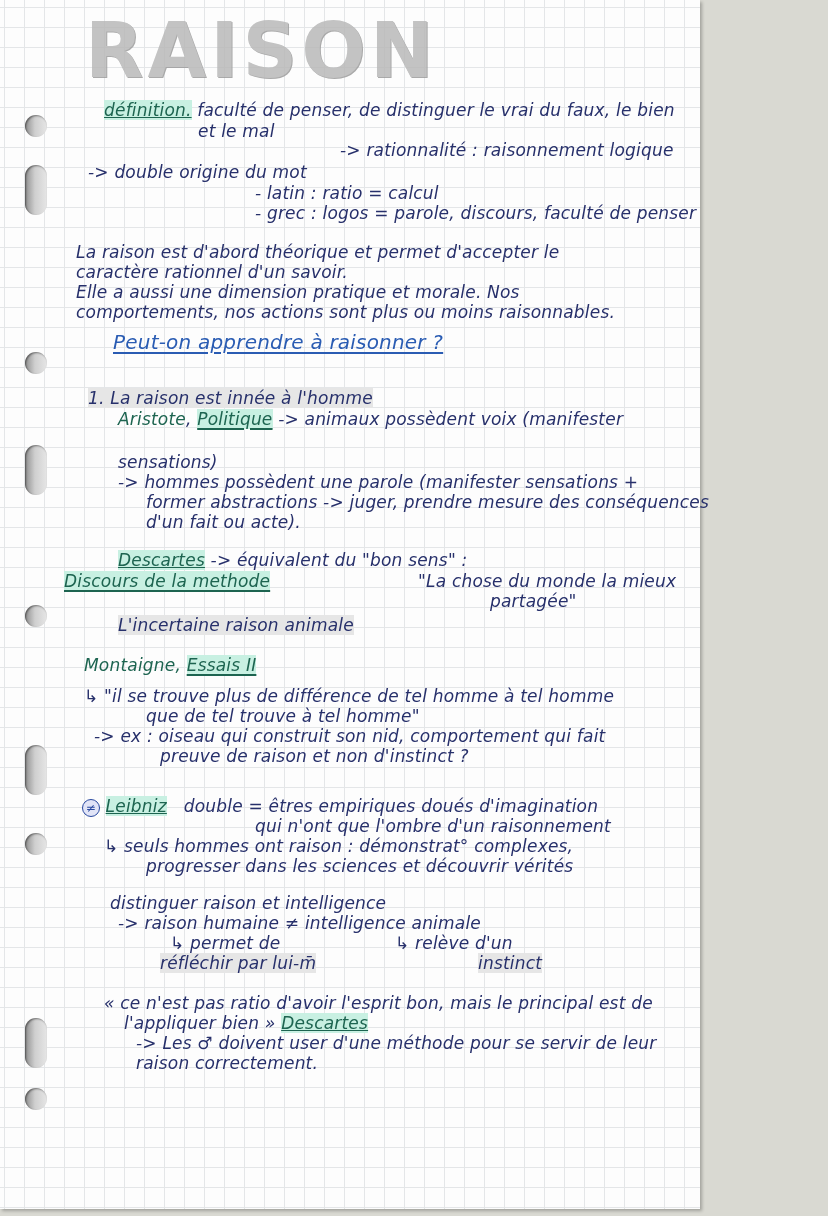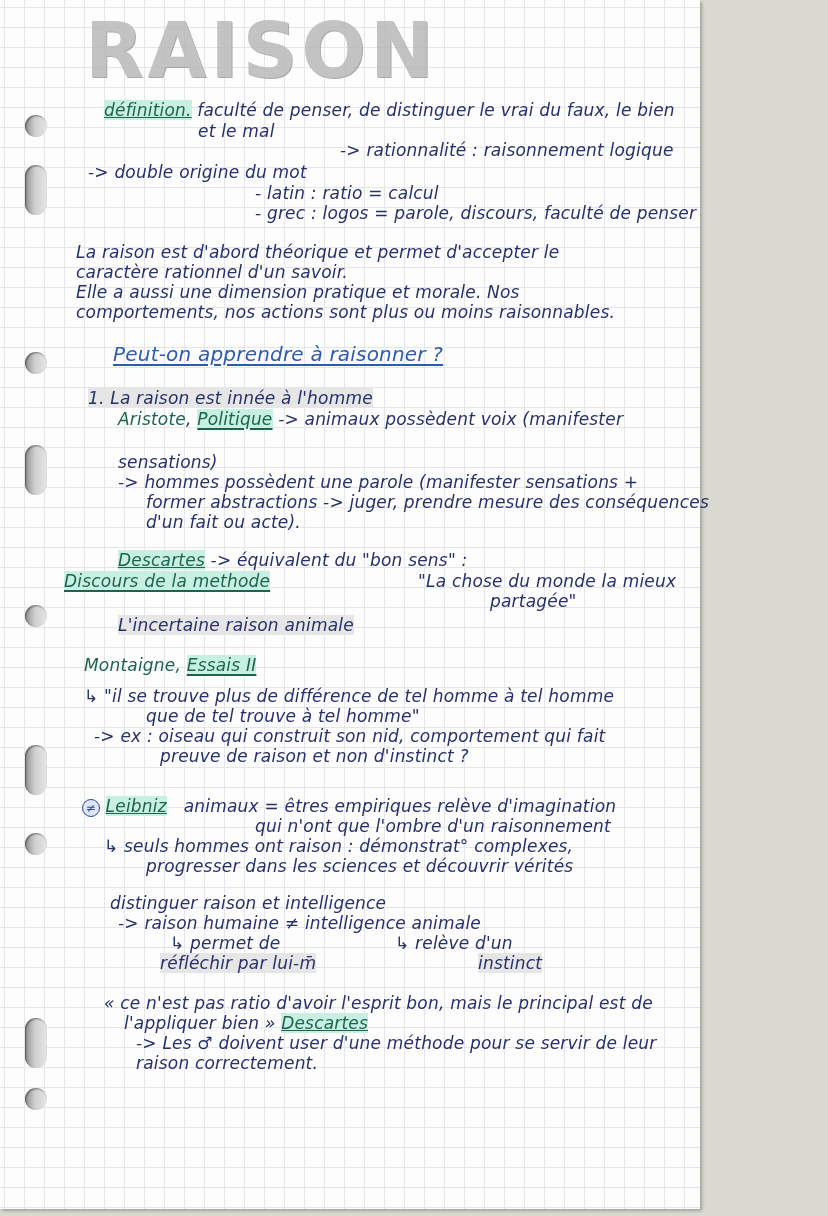--- a/index.html
+++ b/index.html
@@ -70,21 +70,21 @@
   <div class="txt" style="left:340px;top:140px;">-&gt; rationnalité : raisonnement logique</div>
   <div class="txt" style="left:88px;top:162px;">-&gt; double origine du mot</div>
   <div class="txt" style="left:255px;top:183px;">- latin : ratio = calcul</div>
   <div class="txt" style="left:255px;top:203px;">- grec : logos = parole, discours, faculté de penser</div>
 
   <div class="txt" style="left:76px;top:262px;">caractère rationnel d'un savoir.</div>
   <div class="txt" style="left:76px;top:242px;">La raison est d'abord théorique et permet d'accepter le</div>
   <div class="txt" style="left:76px;top:282px;text-align:right;">Elle a aussi une dimension pratique et morale. Nos</div>
   <div class="txt" style="left:76px;top:302px;">comportements, nos actions sont plus ou moins raisonnables.</div>
 
-  <div class="txt question ul" style="left:113px;top:344px;font-style:italic;">Peut-on apprendre à raisonner ?</div>
+  <div class="txt question ul" style="left:113px;top:332px;font-style:italic;">Peut-on apprendre à raisonner ?</div>
 
   <div class="txt" style="left:88px;top:388px;">
     <span class="hl-grey">1. La raison est innée à l'homme</span>
   </div>
 
   <div class="txt" style="left:118px;top:409px;">
     <span class="green">Aristote</span>,
     <span class="hl-green ul">Politique</span>
     <span>-&gt; animaux possèdent voix (manifester</span>
   </div>
@@ -112,21 +112,21 @@
     <span class="hl-green ul">Essais II</span>
   </div>
   <div class="txt" style="left:84px;top:686px;">↳ "il se trouve plus de différence de tel homme à tel homme</div>
   <div class="txt" style="left:146px;top:706px;">que de tel trouve à tel homme"</div>
   <div class="txt" style="left:94px;top:726px;">-&gt; ex : oiseau qui construit son nid, comportement qui fait</div>
   <div class="txt" style="left:160px;top:746px;">preuve de raison et non d'instinct ?</div>
 
   <div class="txt" style="left:82px;top:796px;">
     <span class="circle-sym">≠</span>
     <span class="hl-green">Leibniz</span>
-    &nbsp;&nbsp;<span>animaux = êtres empiriques relève d'imagination</span>
+    &nbsp;&nbsp;<span>double = êtres empiriques doués d'imagination</span>
   </div>
   <div class="txt" style="left:255px;top:816px;">qui n'ont que l'ombre d'un raisonnement</div>
   <div class="txt" style="left:104px;top:836px;">↳ seuls hommes ont raison : démonstrat° complexes,</div>
   <div class="txt" style="left:146px;top:856px;">progresser dans les sciences et découvrir vérités</div>
 
   <div class="txt" style="left:110px;top:893px;">distinguer raison et intelligence</div>
   <div class="txt" style="left:118px;top:913px;">-&gt; raison humaine ≠ intelligence animale</div>
   <div class="txt" style="left:170px;top:933px;">↳ permet de</div>
   <div class="txt" style="left:395px;top:933px;">↳ relève d'un</div>
   <div class="txt" style="left:160px;top:953px;">

